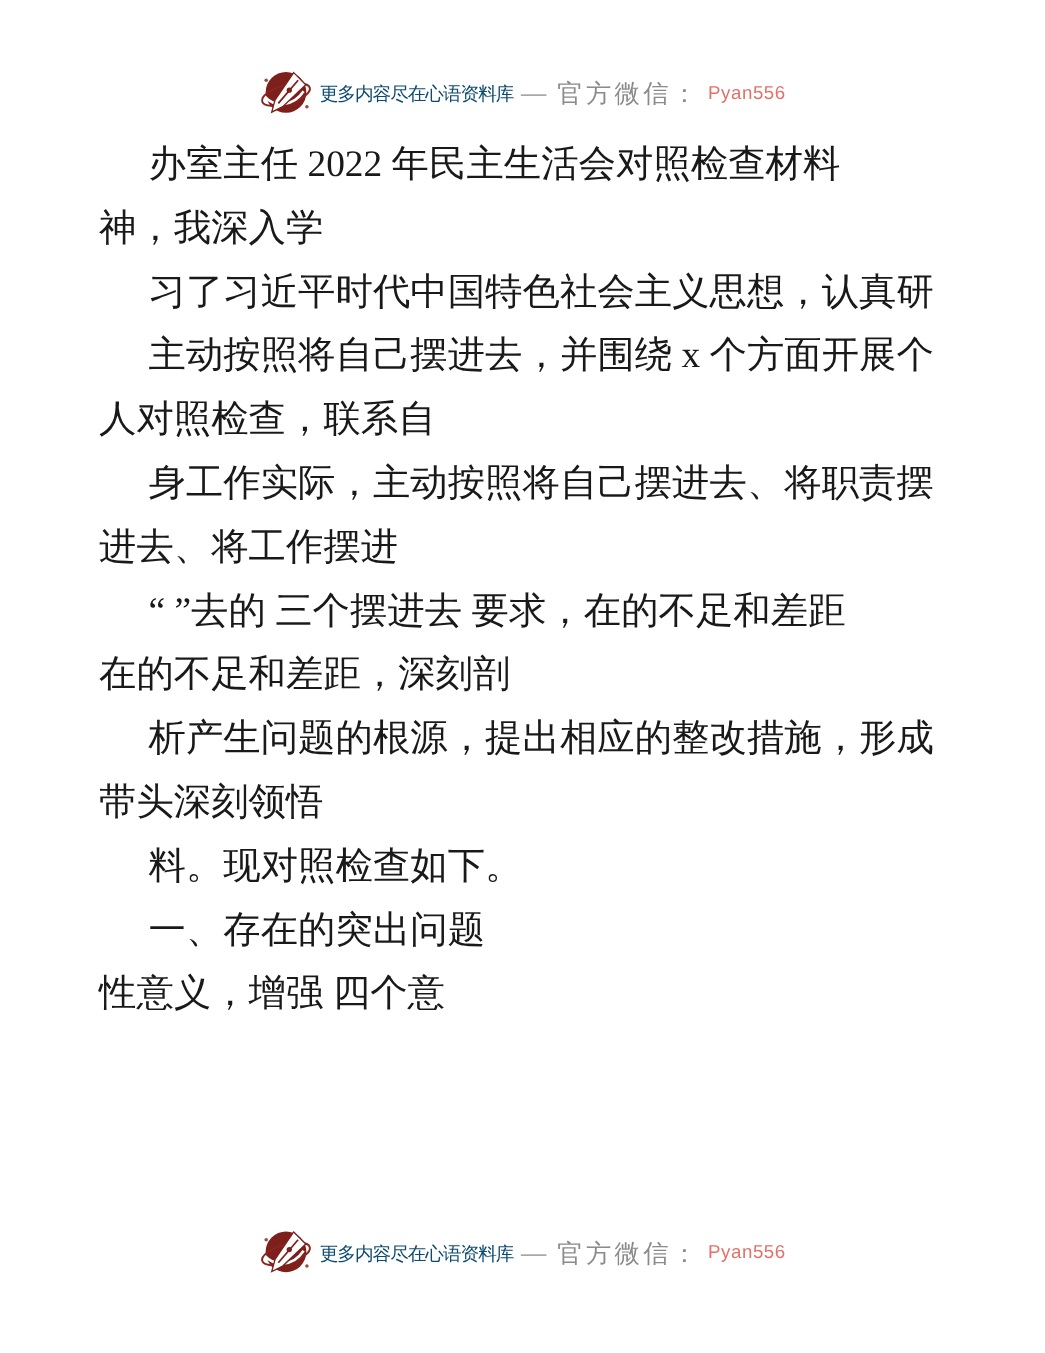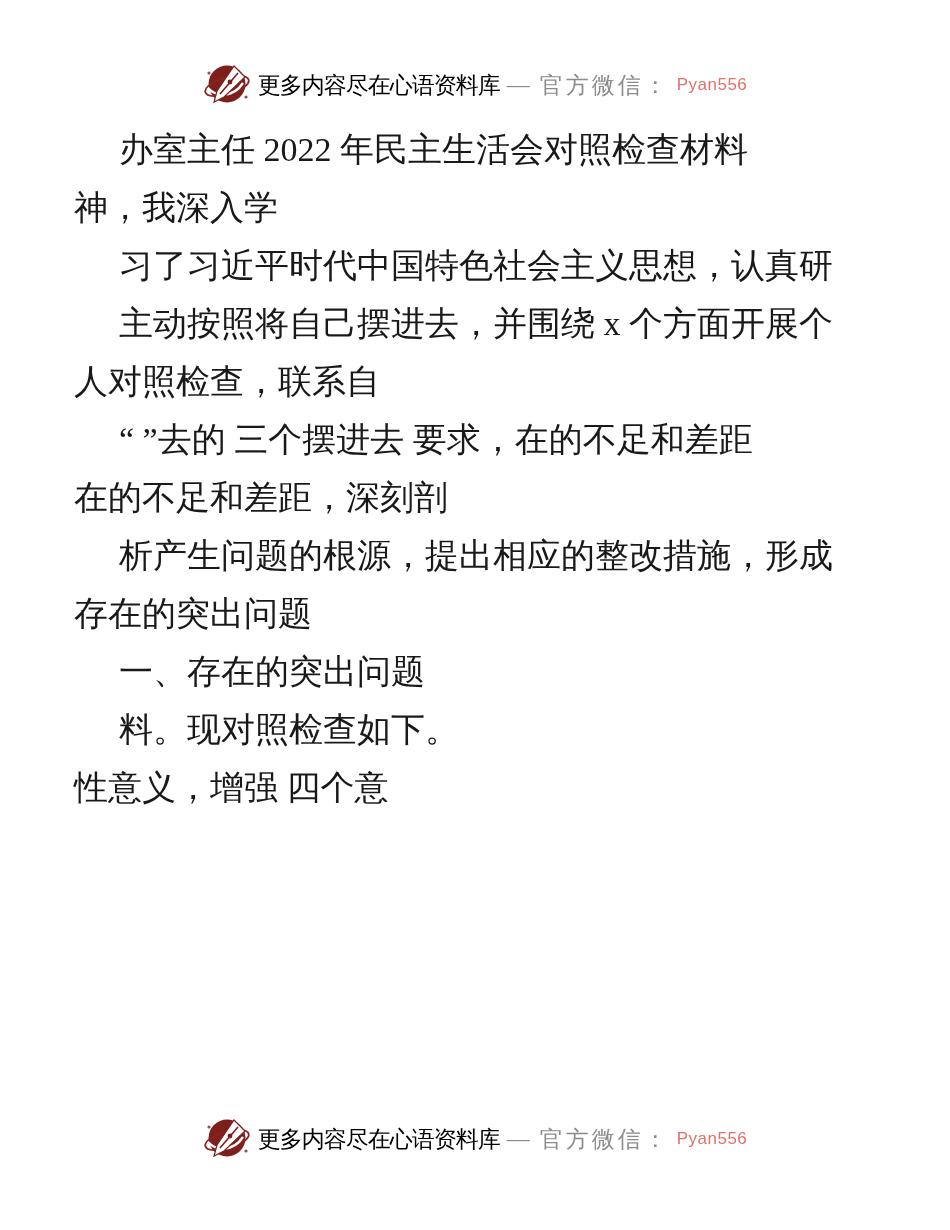--- a/index.html
+++ b/index.html
@@ -20,41 +20,41 @@
     display: flex;
     justify-content: center;
     align-items: center;
     gap: 7px;
   }
   .brand-row.header { top: 60px; }
   .brand-row.footer { top: 1114px; }
   .brand-logo { flex: 0 0 auto; width: 48px; height: 50px; }
   .brand-text { white-space: pre; }
   .brand-tagline {
-    color: #000000;
-    font-size: 23px;
+    color: #0c4a6e;
+    font-size: 17px;
     letter-spacing: -1px;
   }
   .brand-sep, .brand-label {
     color: #8b8b8b;
     font-size: 23px;
     letter-spacing: 3px;
   }
   .brand-id {
     color: #e0716b;
     font-size: 17px;
     font-family: "Liberation Sans", "DejaVu Sans", sans-serif;
     letter-spacing: 0.5px;
   }
 
   
   .doc {
     position: absolute;
     top: 121px;
-    left: 74px;
+    left: 90px;
     right: 40px;
     color: #191919;
     font-size: 34px;
     line-height: 58px;
   }
   .doc p {
     margin: 0;
     padding: 0;
     white-space: pre; 
   }
@@ -79,26 +79,28 @@
   <span class="brand-text brand-label">官方微信：</span>
   <span class="brand-text brand-id">Pyan556</span>
 </div>
 
 <div class="doc">
   <p class="indent">办室主任 2022 年民主生活会对照检查材料</p>
   <p>神，我深入学</p>
   <p class="indent">习了习近平时代中国特色社会主义思想，认真研</p>
   <p class="indent">主动按照将自己摆进去，并围绕 x 个方面开展个</p>
   <p>人对照检查，联系自</p>
+  <p class="indent">身工作实际，主动按照将自己摆进去、将职责摆</p>
+  <p>进去、将工作摆进</p>
   <p class="indent">“ ”去的 三个摆进去 要求，在的不足和差距</p>
   <p>在的不足和差距，深刻剖</p>
   <p class="indent">析产生问题的根源，提出相应的整改措施，形成</p>
-  <p>存在的突出问题</p>
+  <p>带头深刻领悟</p>
+  <p class="indent">料。现对照检查如下。</p>
   <p class="indent">一、存在的突出问题</p>
-  <p class="indent">料。现对照检查如下。</p>
   <p>性意义，增强 四个意</p>
 </div>
 
 <div class="brand-row footer">
   <svg class="brand-logo" viewBox="0 0 48 48" aria-hidden="true">
     <circle cx="24" cy="23" r="18.5" fill="#7d1f1b"></circle>
     <ellipse cx="24" cy="25" rx="22.5" ry="8.5" fill="none" stroke="#8a2420" stroke-width="1.8" transform="rotate(-16 24 25)"></ellipse>
     <path d="M5 27 C13 36, 30 37, 40 22" stroke="#ffffff" stroke-width="2.4" fill="none"></path>
     <path d="M31 5 L42 16 L21 36 L11 41 L14 30 Z" fill="#ffffff" stroke="#7d1f1b" stroke-width="1.2"></path>
     <path d="M35 12 L17 33" stroke="#7d1f1b" stroke-width="1.6"></path>

